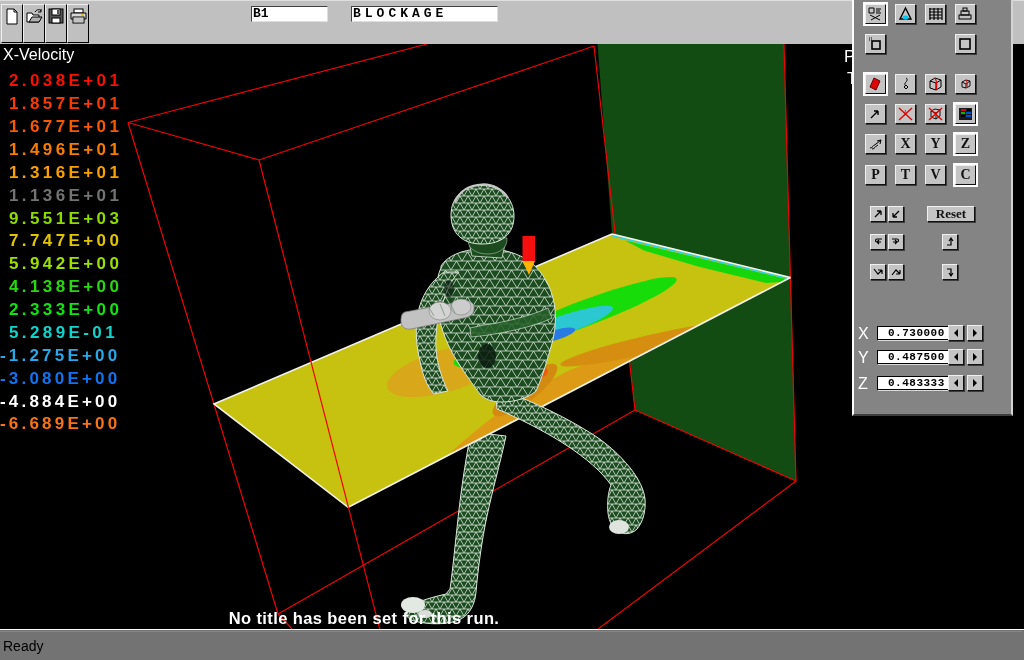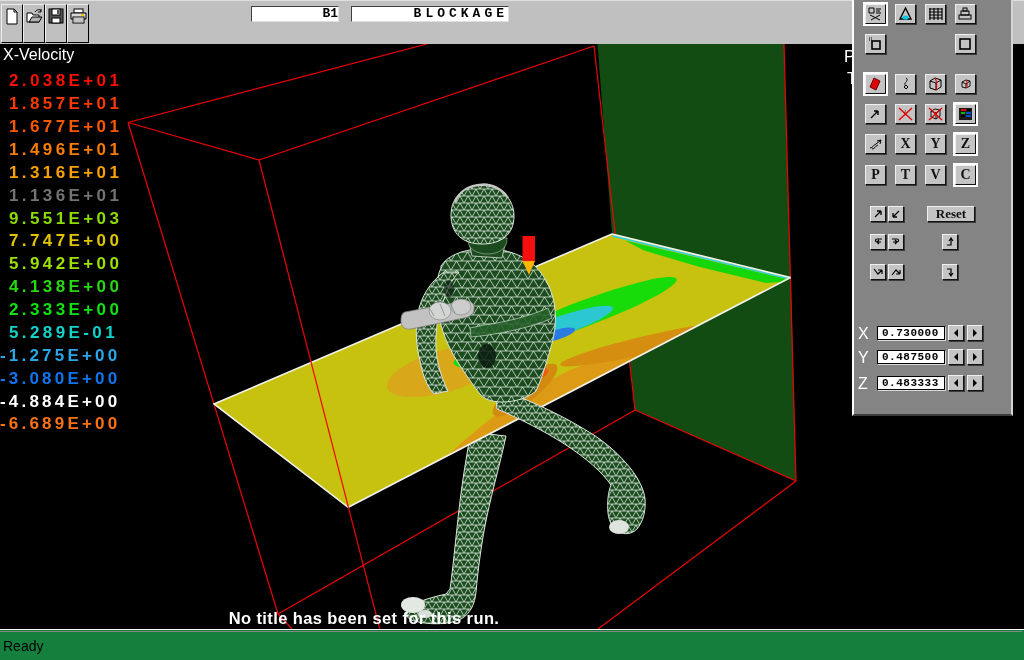--- a/index.html
+++ b/index.html
@@ -5,22 +5,22 @@
 #app{position:relative;width:1024px;height:660px;background:#000;overflow:hidden;
   font-family:"Liberation Sans",sans-serif;}
 #toolbar{position:absolute;left:0;top:0;width:1024px;height:43px;background:#c0c0c0;
   border-top:1px solid #dfdfdf;}
 .tbtn{position:absolute;top:3px;width:20px;height:37px;background:#c0c0c0;
   border:1px solid;border-color:#efefef #000 #000 #efefef;}
 .tbtn svg{position:absolute;left:2px;top:3px;}
 .tfield{position:absolute;top:5px;height:14px;background:#fff;
   border:1px solid;border-color:#404040 #dfdfdf #dfdfdf #404040;
   font-family:"Liberation Mono",monospace;font-weight:bold;font-size:13px;color:#000;
-  padding-left:12px;line-height:14px;text-align:right;}
-#status{position:absolute;left:0;top:629px;width:1024px;height:31px;background:#15803d;
+  padding-left:1px;line-height:14px;}
+#status{position:absolute;left:0;top:629px;width:1024px;height:31px;background:#737373;
   border-top:1px solid #fff;}
 #status .inner{position:absolute;left:0;top:1px;width:1022px;height:26px;
   border-top:1px solid #868686;}
 #status .txt{position:absolute;left:3px;top:8px;font-size:14px;color:#000;}
 #legend{position:absolute;left:0;top:46.4px;}
 #vtitle{position:absolute;left:3px;top:46px;color:#fff;font-size:16px;}
 .lv{position:absolute;left:9px;height:20px;font-size:17px;font-weight:bold;
   font-family:Liberation Sans, sans-serif;letter-spacing:3.4px;white-space:pre;}
 .lv.n{left:0px;letter-spacing:3.2px;}
 #panel{position:absolute;left:852px;top:0;width:157px;height:414px;background:#848484;
@@ -31,21 +31,21 @@
 .pb.on{outline:2px solid #fff;}
 .pb svg{position:absolute;left:1px;top:1px;}
 .pb .lt{position:absolute;left:0;top:1px;width:100%;text-align:center;
   font-family:"Liberation Serif",serif;font-weight:bold;font-size:14px;color:#111;line-height:15px;}
 .sb{position:absolute;width:14px;height:14px;background:#c4c4c4;
   border:1px solid;border-color:#f0f0f0 #111 #111 #f0f0f0;box-shadow:1px 1px 0 rgba(0,0,0,0.55);}
 .sb svg{position:absolute;left:1px;top:1px;}
 .sf{position:absolute;width:62px;height:12px;background:#fff;border:1px solid #000;
   box-shadow:1px 1px 0 rgba(255,255,255,0.7);
   font-family:"Liberation Mono",monospace;font-size:11px;font-weight:bold;color:#000;
-  padding-left:4px;line-height:13px;letter-spacing:0.5px;}
+  padding-left:10px;line-height:13px;letter-spacing:0.5px;}
 .axl{position:absolute;color:#fff;font-size:16px;}
 #reset{position:absolute;left:73px;top:206px;width:46px;height:14px;background:#c4c4c4;
   border:1px solid;border-color:#f0f0f0 #111 #111 #f0f0f0;box-shadow:1px 1px 0 rgba(0,0,0,0.55);
   font-family:"Liberation Serif",serif;font-weight:bold;font-size:13px;color:#111;
   text-align:center;line-height:14px;}
 #ppos{position:absolute;left:0;top:306px;width:160px;text-align:center;color:#fff;font-size:16px;}
 #ptxt{position:absolute;color:#fff;font-size:17px;left:844px;top:47px;}
 #ptxt2{position:absolute;color:#fff;font-size:16px;left:847px;top:70px;}
 </style></head>
 <body>

